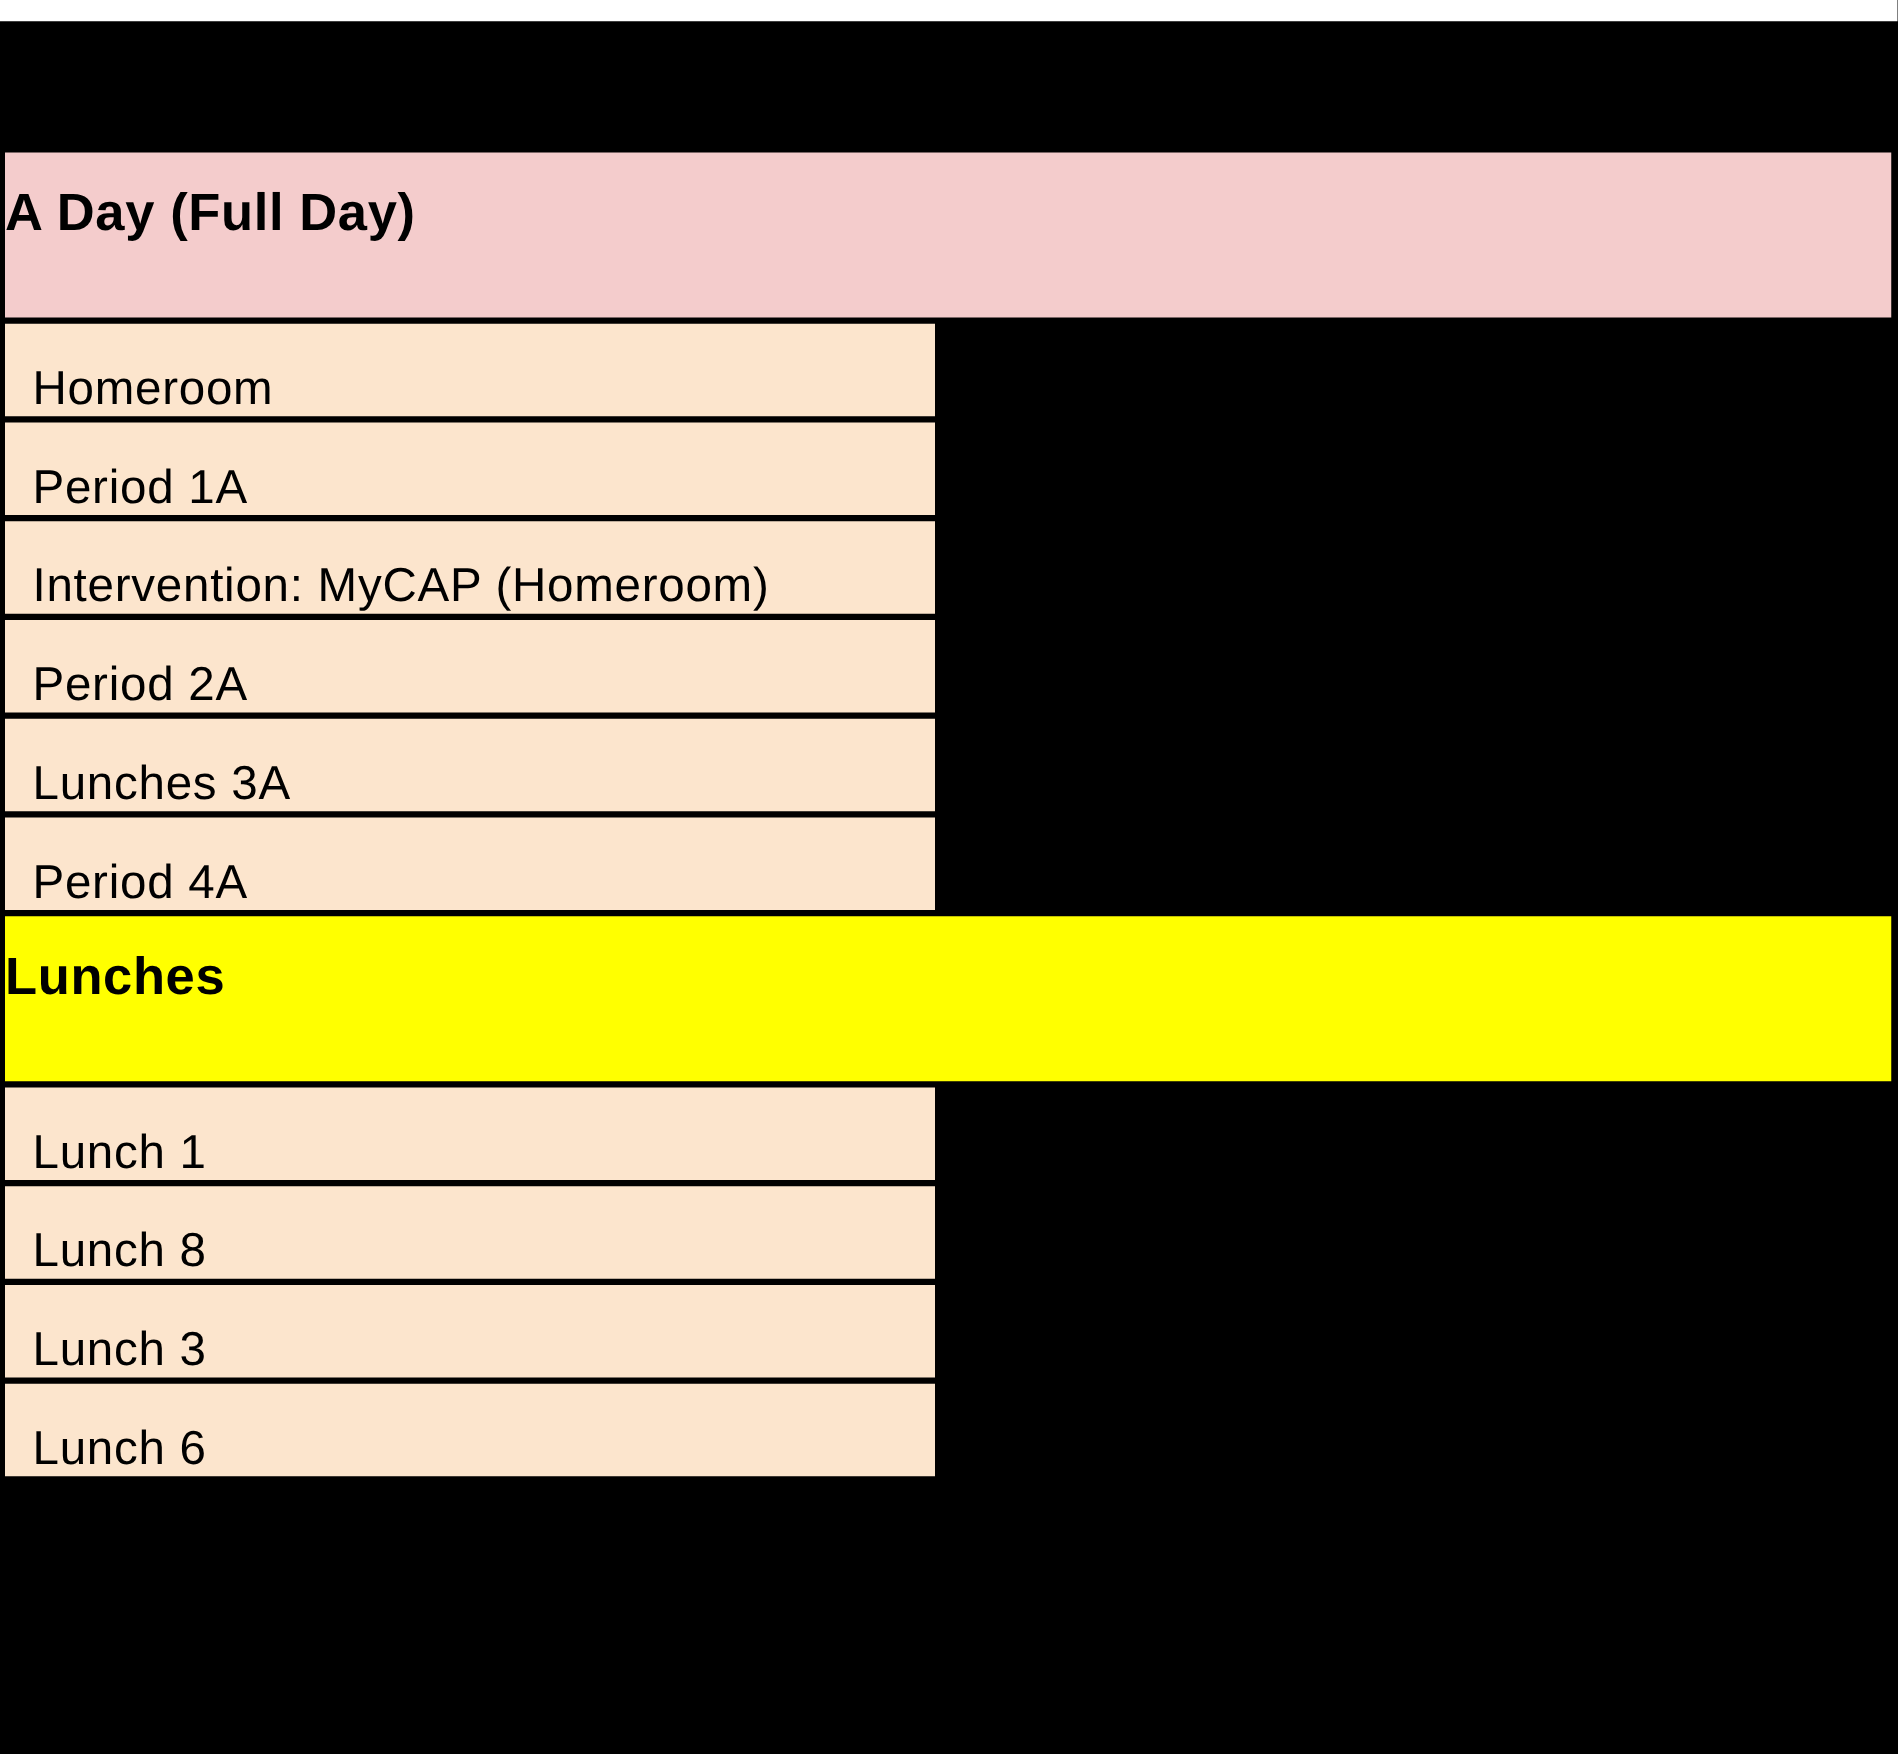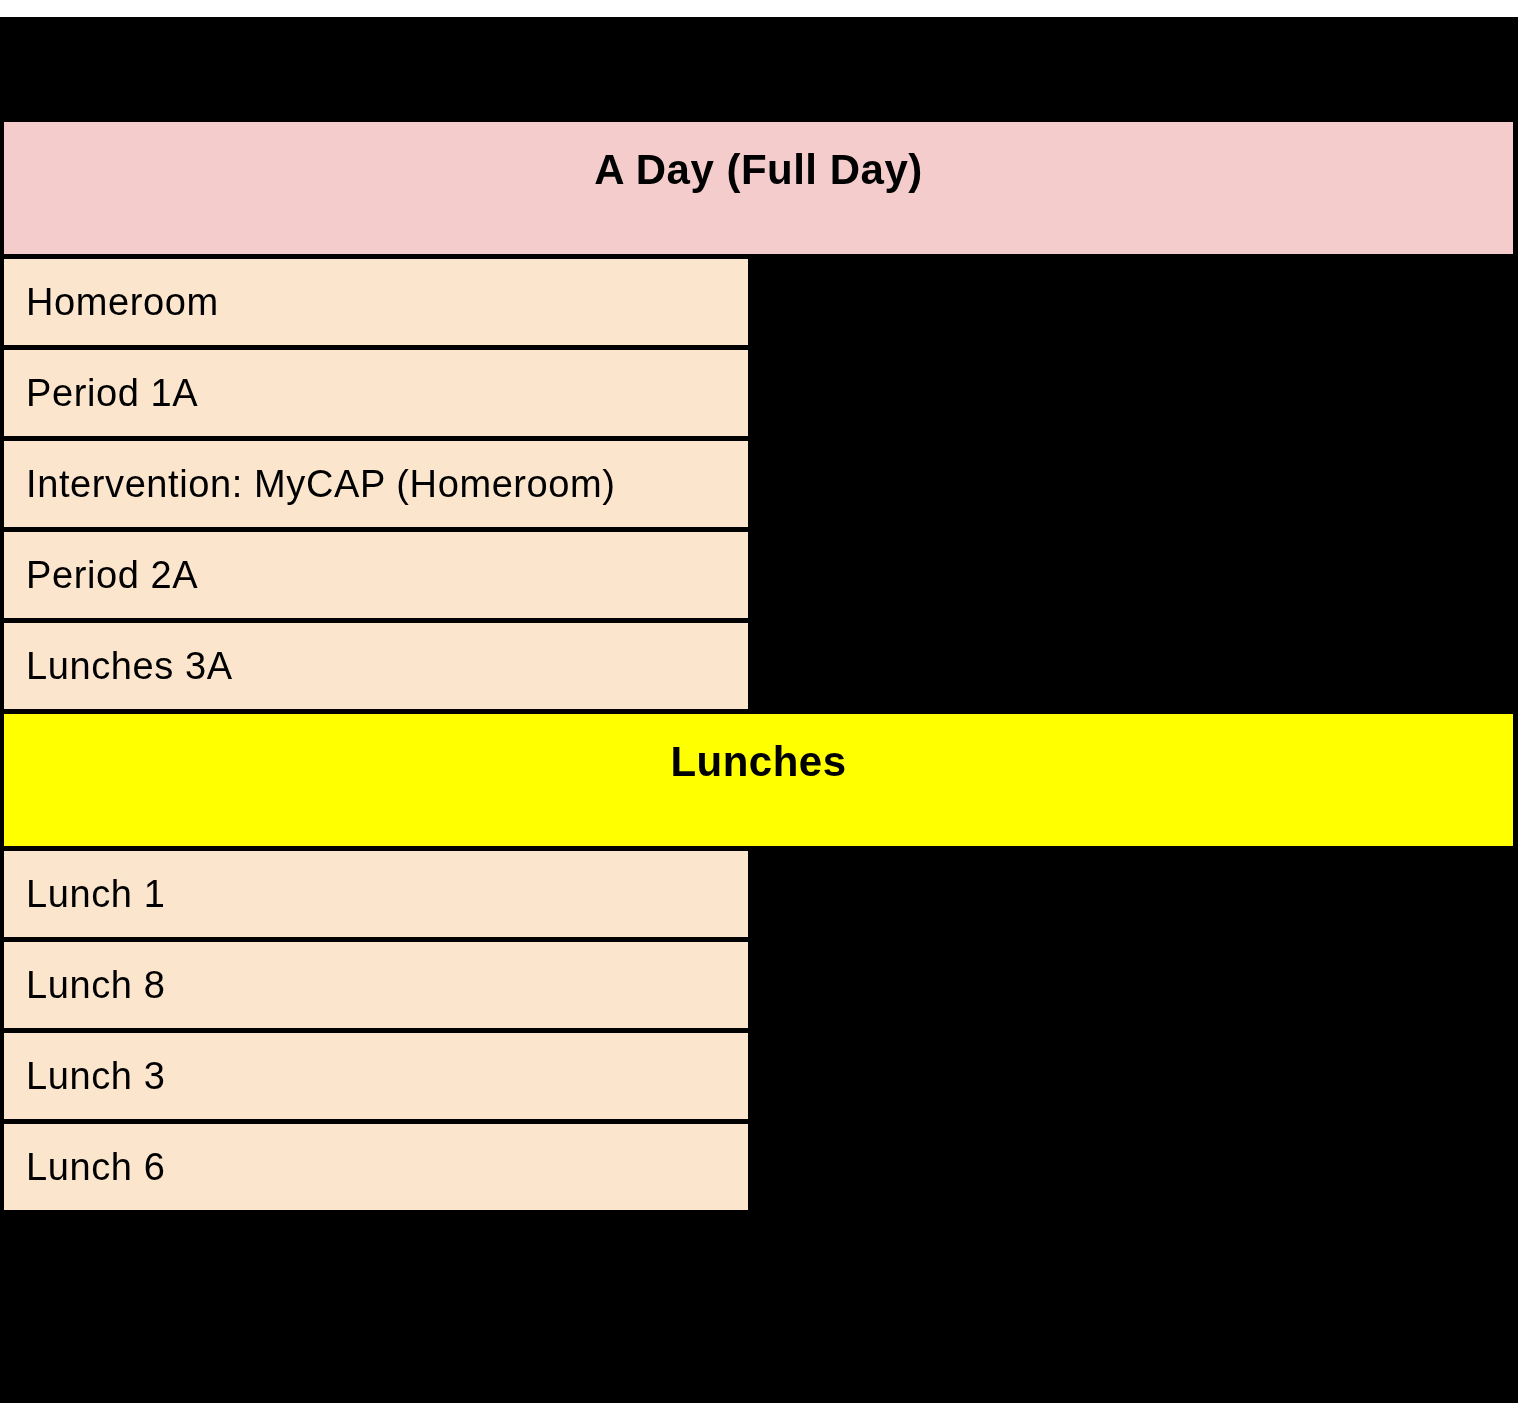--- a/index.html
+++ b/index.html
@@ -35,36 +35,36 @@
     position: absolute;
     top: 122px;
     left: 4px;
     width: 1509px;
   }
   .header-row {
     width: 1509px;
     height: 132px;
     margin-bottom: 5px;
     display: flex;
-    justify-content: center;
+    justify-content: flex-start;
     align-items: center;
     padding-bottom: 36px;
     font-size: 42px;
     font-weight: 700;
     letter-spacing: 0.5px;
   }
   .header-row.pink { background: var(--pink); }
   .header-row.yellow { background: var(--yellow); }
   .cell-row {
     width: 744px;
-    height: 86px;
+    height: 74px;
     margin-bottom: 5px;
     background: var(--peach);
     display: flex;
-    align-items: center;
+    align-items: flex-end;
     padding-left: 22px;
     font-size: 38px;
     font-weight: 400;
     letter-spacing: 0.6px;
   }
 </style>
 </head>
 <body>
 
 <div class="white-strip"></div>
@@ -83,20 +83,23 @@
   </div>
   <div class="cell-row">
     <span>Intervention: MyCAP (Homeroom)</span>
   </div>
   <div class="cell-row">
     <span>Period 2A</span>
   </div>
   <div class="cell-row">
     <span>Lunches 3A</span>
   </div>
+  <div class="cell-row">
+    <span>Period 4A</span>
+  </div>
 
   <div class="header-row yellow">
     <span>Lunches</span>
   </div>
 
   <div class="cell-row">
     <span>Lunch 1</span>
   </div>
   <div class="cell-row">
     <span>Lunch 8</span>

